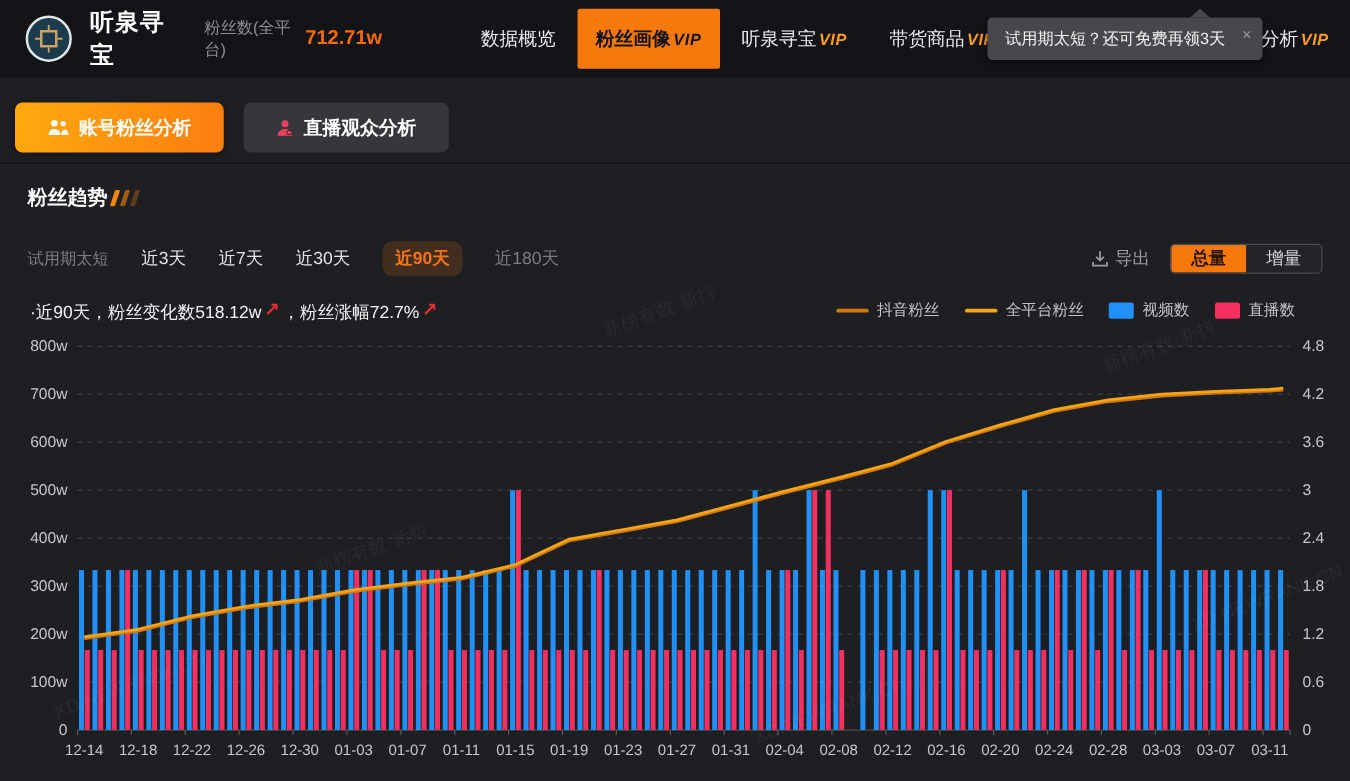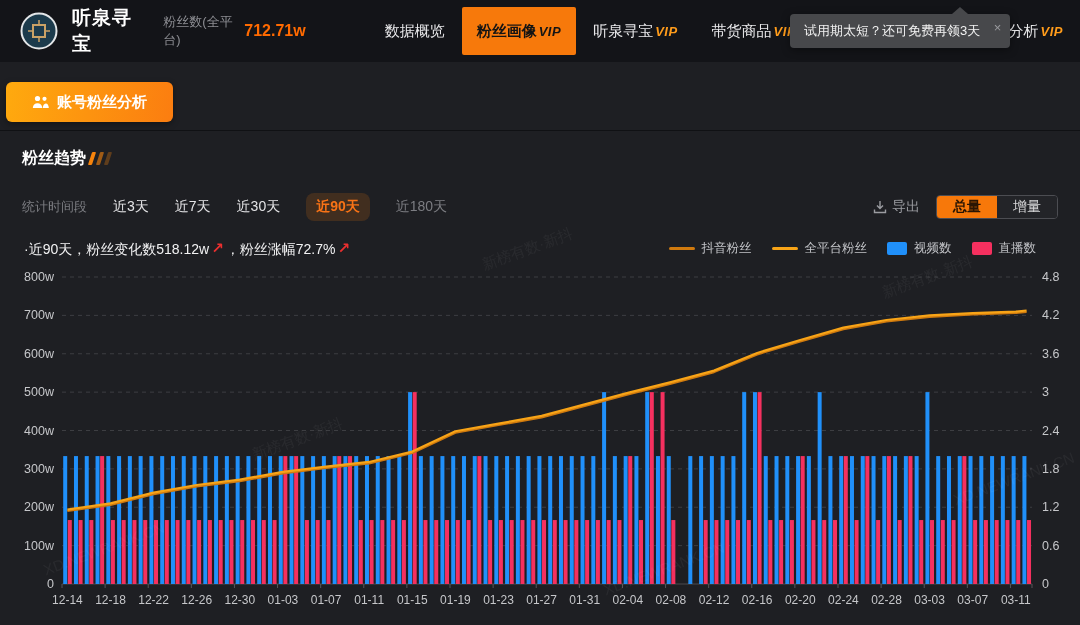--- a/index.html
+++ b/index.html
@@ -13,21 +13,21 @@
   .nav-items{display:flex;align-items:center;margin-left:62px;height:62px;}
   .nav-item{display:flex;align-items:center;height:62px;padding:0 17px;font-size:15px;color:#e9e9eb;cursor:pointer;white-space:nowrap;}
   .nav-item .vip{font-style:italic;font-weight:800;font-size:13px;color:#ff9c1b;margin-left:2px;letter-spacing:.5px;}
   .nav-item.active{background:#f7790b;color:#141414;font-weight:bold;height:48px;margin-top:0;border-radius:2px;padding:0 15px;}
   .nav-item.active .vip{color:#141414;}
   
   .tooltip{position:absolute;top:14px;left:790px;background:#47484b;border-radius:4px;padding:8px 30px 8px 14px;font-size:13px;color:#f2f2f2;z-index:30;box-shadow:0 2px 8px rgba(0,0,0,.4);}
   .tooltip .caret{position:absolute;top:-7px;left:162px;width:0;height:0;border-left:8px solid transparent;border-right:8px solid transparent;border-bottom:7px solid #47484b;}
   .tooltip .close{position:absolute;right:9px;top:7px;color:#9a9b9f;font-size:13px;cursor:pointer;line-height:1;}
   
-  .tabs{position:absolute;top:82px;left:6px;display:flex;}
+  .tabs{position:absolute;top:82px;left:12px;display:flex;}
   .tab{display:flex;align-items:center;height:40px;padding:0 26px;border-radius:6px;font-size:15px;font-weight:bold;color:#ffffff;cursor:pointer;background:#37363a;margin-right:16px;}
   .tab.active{background:linear-gradient(100deg,#ffaa0e,#fb7d10);box-shadow:0 2px 6px rgba(0,0,0,.35);}
   .tab .ticon{margin-right:8px;display:inline-flex;}
   .tab-divider{position:absolute;top:130px;left:0;width:1080px;height:1px;background:#101114;}
   
   .section-row{position:absolute;top:148px;left:22px;display:flex;align-items:center;}
   .section-title{font-size:16px;font-weight:bold;color:#ffffff;}
   .deco{display:inline-block;width:4px;height:13px;background:#f7840c;transform:skewX(-18deg);margin-left:4px;border-radius:1px;}
   .deco.d2{opacity:.6;} .deco.d3{opacity:.3;}
   
@@ -113,32 +113,42 @@
       <span class="ticon">
         <svg width="17" height="14" viewBox="0 0 17 14">
             <circle cx="5.5" cy="3.5" r="2.6" fill="#fff"></circle>
             <path d="M.8 13c0-3 2.1-4.8 4.7-4.8s4.7 1.8 4.7 4.8z" fill="#fff"></path>
             <circle cx="12.5" cy="3.8" r="2.1" fill="#fff"></circle>
             <path d="M10.7 13c.2-2.6 1.5-4.2 3-4.4 1.7-.2 3 1.9 3.1 4.4z" fill="#fff"></path>
           </svg>
       </span>
       <span>账号粉丝分析</span>
     </div>
+    <div class="tab">
+      <span class="ticon">
+        <svg width="14" height="14" viewBox="0 0 14 14">
+            <circle cx="7" cy="4" r="2.8" fill="#ef4060"></circle>
+            <path d="M1.2 13.5c0-3.4 2.6-5.4 5.8-5.4s5.8 2 5.8 5.4z" fill="#ef4060"></path>
+            <rect x="8.6" y="9.5" width="4" height="3" rx="0.8" fill="#ef4060" stroke="#2a2b2f" stroke-width="0.8"></rect>
+          </svg>
+      </span>
+      <span>直播观众分析</span>
+    </div>
   </div>
   <div class="tab-divider"></div>
 
   <div class="section-row">
     <span class="section-title">粉丝趋势</span>
     <span class="deco d1"></span>
     <span class="deco d2"></span>
     <span class="deco d3"></span>
   </div>
 
   <div class="filters">
-    <span class="flabel">统计时间段</span>
+    <span class="flabel">试用期太短</span>
     <span class="range">近3天</span>
     <span class="range">近7天</span>
     <span class="range">近30天</span>
     <span class="range active">近90天</span>
     <span class="range muted">近180天</span>
     <div class="spacer"></div>
     <div class="export-btn">
       <svg width="14" height="14" viewBox="0 0 14 14">
           <path d="M7 1v7M4 5.5 7 8.5 10 5.5" stroke="#9b9ca1" stroke-width="1.4" fill="none"></path>
           <path d="M1.5 9.5v3h11v-3" stroke="#9b9ca1" stroke-width="1.4" fill="none"></path>

